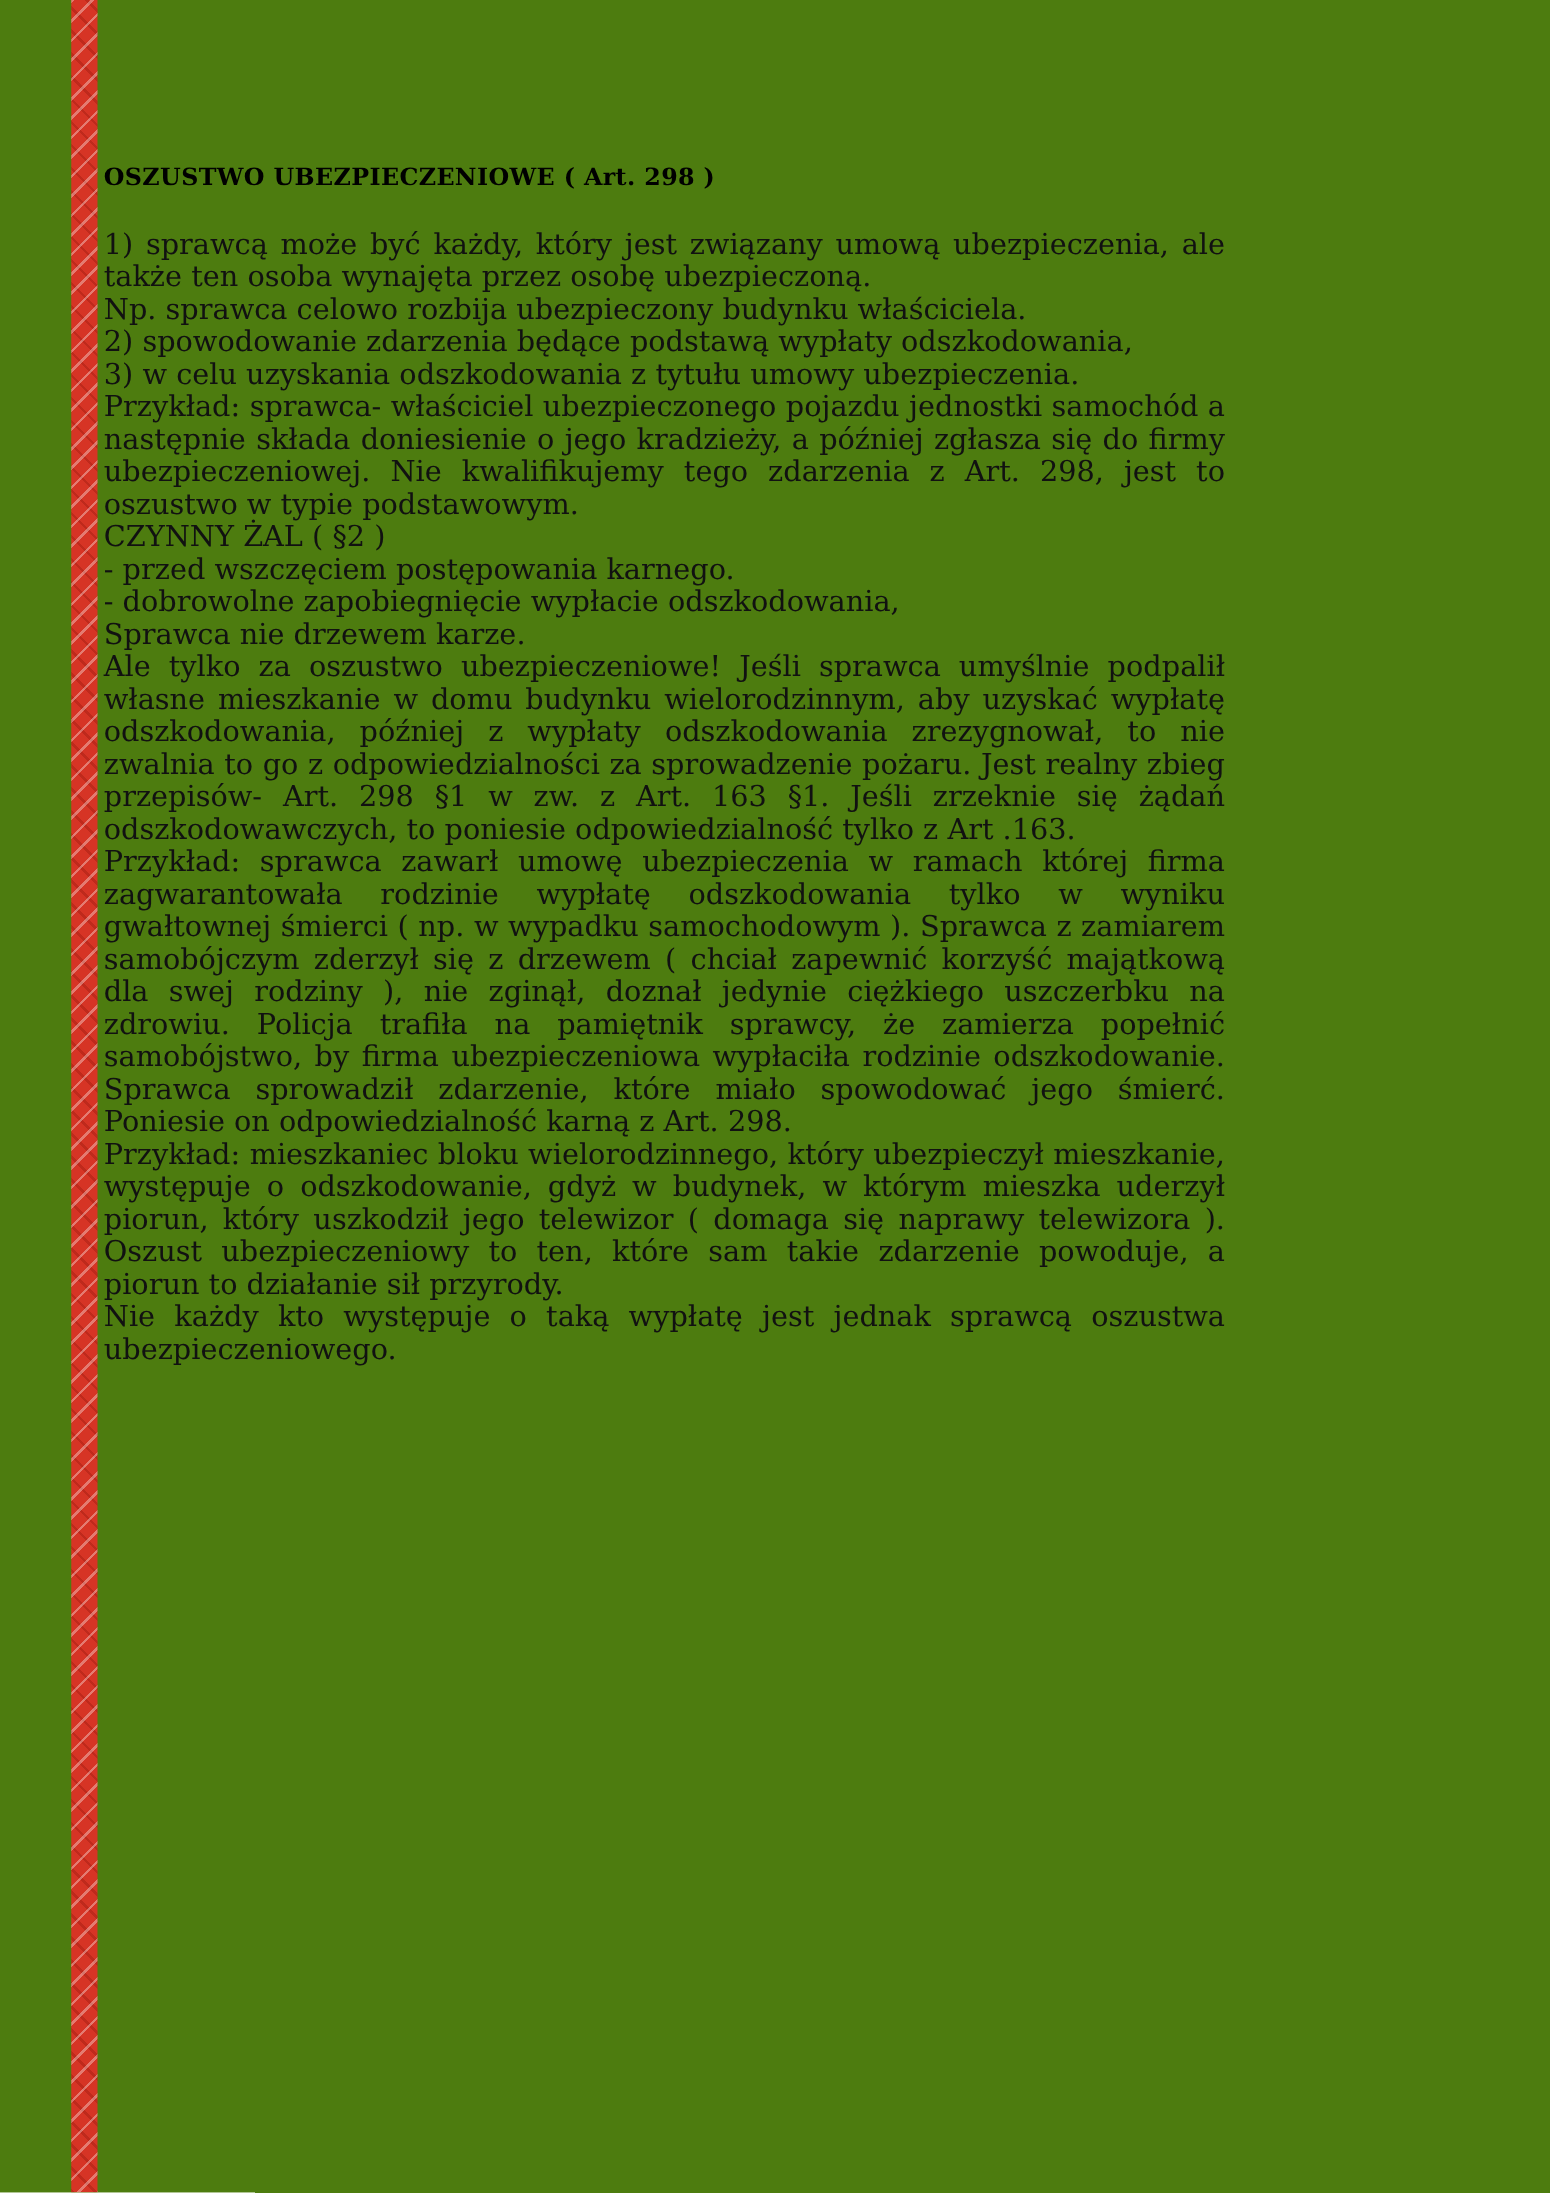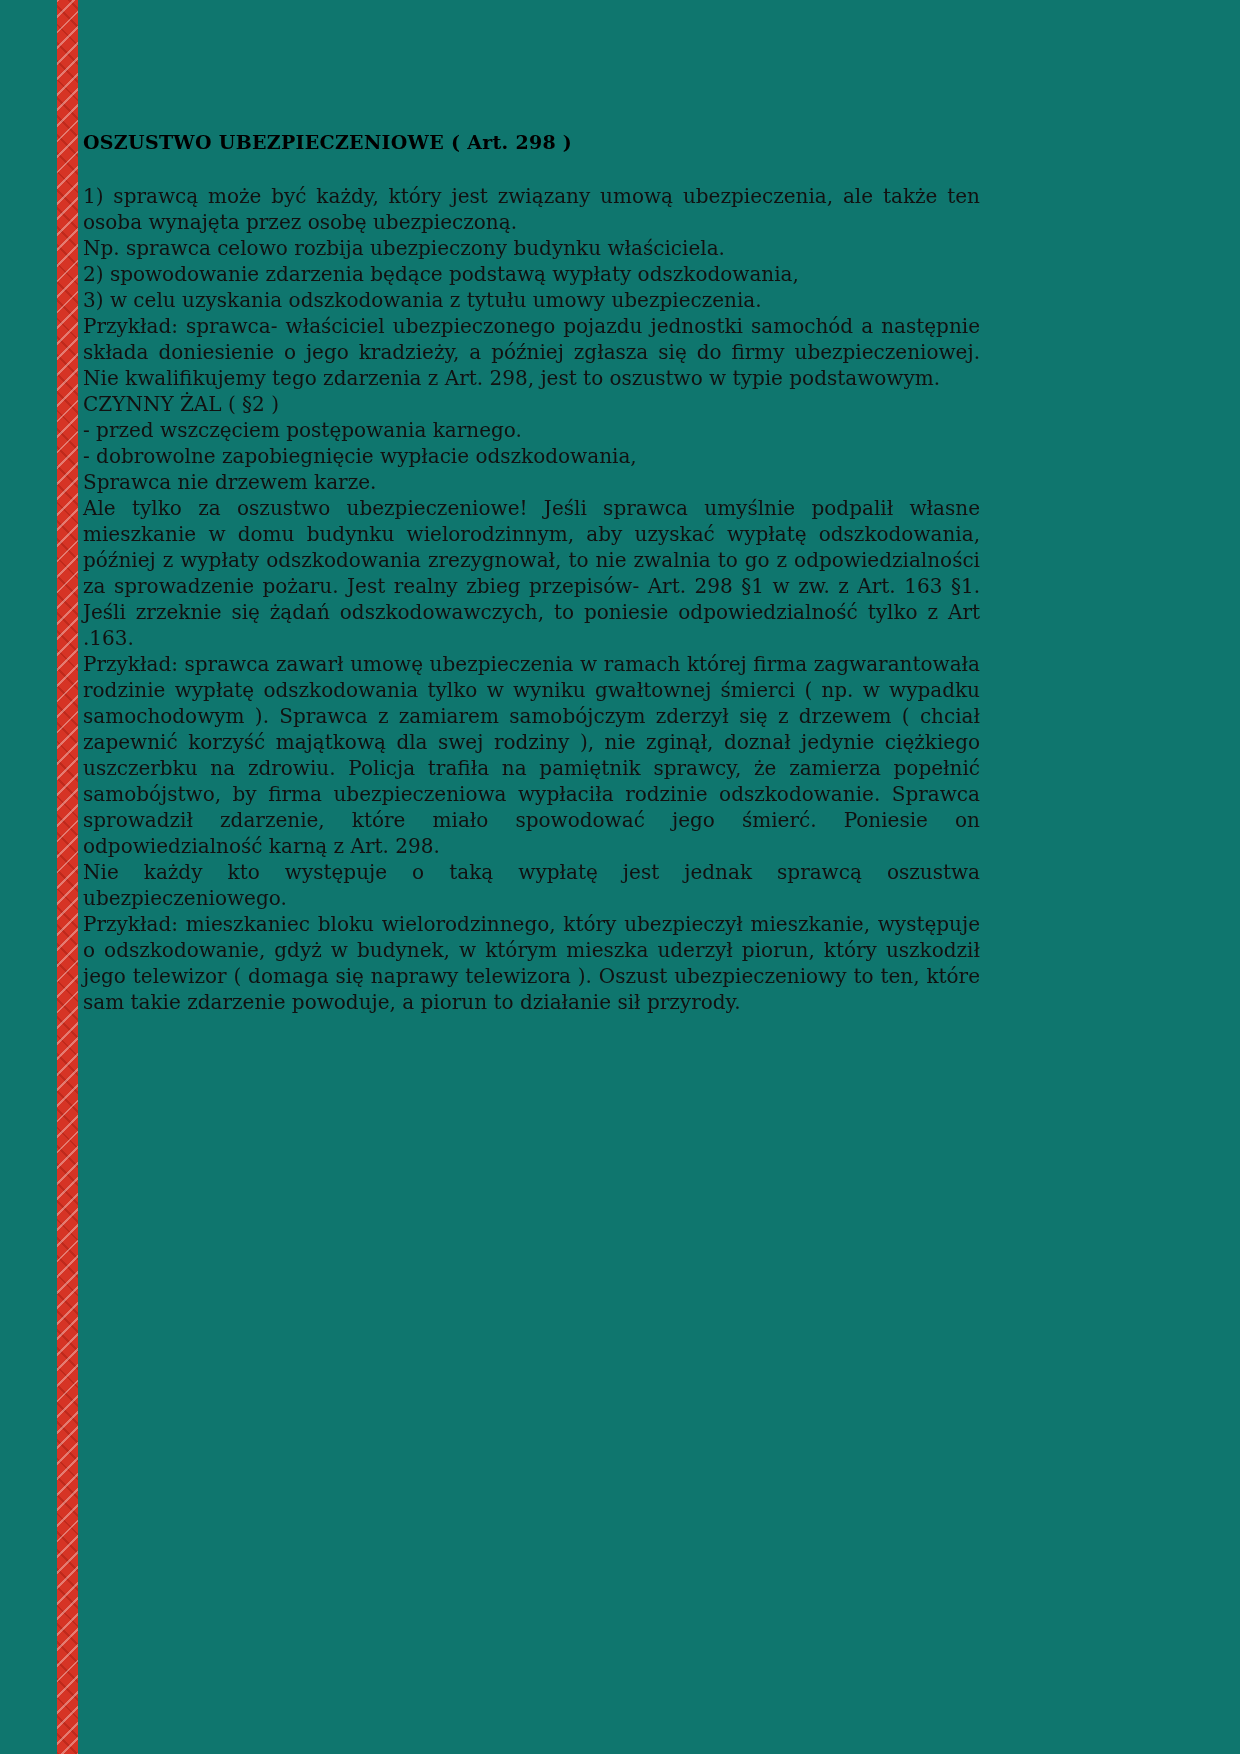--- a/index.html
+++ b/index.html
@@ -7,21 +7,21 @@
   html, body {
     width: 1240px;
     background: #ffffff;
     font-family: "DejaVu Serif", "Liberation Serif", serif;
   }
 
   .page {
     position: relative;
     width: 1240px;
     height: 1754px;
-    background: #0f766e;
+    background: #4d7c0f;
     overflow: hidden;
   }
 
   
   .edge-strip {
     position: absolute;
     left: 57px;
     top: 0;
     width: 21px;
     height: 1754px;
@@ -53,21 +53,21 @@
   .doc-title {
     font-size: 19px;
     font-weight: bold;
     color: #000000;
     letter-spacing: 0.3px;
     margin-bottom: 30px;
     white-space: nowrap;
   }
 
   .doc-body {
-    font-size: 20px;
+    font-size: 23px;
     line-height: 26px;
     color: #111111;
   }
 
   .para {
     text-align: justify;
     text-justify: inter-word;
   }
 </style>
 </head>
@@ -86,19 +86,19 @@
       <div class="para">Np. sprawca celowo rozbija ubezpieczony budynku właściciela.</div>
       <div class="para">2) spowodowanie zdarzenia będące podstawą wypłaty odszkodowania,</div>
       <div class="para">3) w celu uzyskania odszkodowania z tytułu umowy ubezpieczenia.</div>
       <div class="para">Przykład: sprawca- właściciel ubezpieczonego pojazdu jednostki samochód a następnie składa doniesienie o jego kradzieży, a później zgłasza się do firmy ubezpieczeniowej. Nie kwalifikujemy tego zdarzenia z Art. 298, jest to oszustwo w typie podstawowym.</div>
       <div class="para">CZYNNY ŻAL ( §2 )</div>
       <div class="para">- przed wszczęciem postępowania karnego.</div>
       <div class="para">- dobrowolne zapobiegnięcie wypłacie odszkodowania,</div>
       <div class="para">Sprawca nie drzewem karze.</div>
       <div class="para">Ale tylko za oszustwo ubezpieczeniowe! Jeśli sprawca umyślnie podpalił własne mieszkanie w domu budynku wielorodzinnym, aby uzyskać wypłatę odszkodowania, później z wypłaty odszkodowania zrezygnował, to nie zwalnia to go z odpowiedzialności za sprowadzenie pożaru. Jest realny zbieg przepisów- Art. 298 §1 w zw. z Art. 163 §1. Jeśli zrzeknie się żądań odszkodowawczych, to poniesie odpowiedzialność tylko z Art .163.</div>
       <div class="para">Przykład: sprawca zawarł umowę ubezpieczenia w ramach której firma zagwarantowała rodzinie wypłatę odszkodowania tylko w wyniku gwałtownej śmierci ( np. w wypadku samochodowym ). Sprawca z zamiarem samobójczym zderzył się z drzewem ( chciał zapewnić korzyść majątkową dla swej rodziny ), nie zginął, doznał jedynie ciężkiego uszczerbku na zdrowiu. Policja trafiła na pamiętnik sprawcy, że zamierza popełnić samobójstwo, by firma ubezpieczeniowa wypłaciła rodzinie odszkodowanie. Sprawca sprowadził zdarzenie, które miało spowodować jego śmierć. Poniesie on odpowiedzialność karną z Art. 298.</div>
+      <div class="para">Przykład: mieszkaniec bloku wielorodzinnego, który ubezpieczył mieszkanie, występuje o odszkodowanie, gdyż w budynek, w którym mieszka uderzył piorun, który uszkodził jego telewizor ( domaga się naprawy telewizora ). Oszust ubezpieczeniowy to ten, które sam takie zdarzenie powoduje, a piorun to działanie sił przyrody.</div>
       <div class="para">Nie każdy kto występuje o taką wypłatę jest jednak sprawcą oszustwa ubezpieczeniowego.</div>
-      <div class="para">Przykład: mieszkaniec bloku wielorodzinnego, który ubezpieczył mieszkanie, występuje o odszkodowanie, gdyż w budynek, w którym mieszka uderzył piorun, który uszkodził jego telewizor ( domaga się naprawy telewizora ). Oszust ubezpieczeniowy to ten, które sam takie zdarzenie powoduje, a piorun to działanie sił przyrody.</div>
     </div>
 
   </div>
 
 </div>
 
 </body></html>

